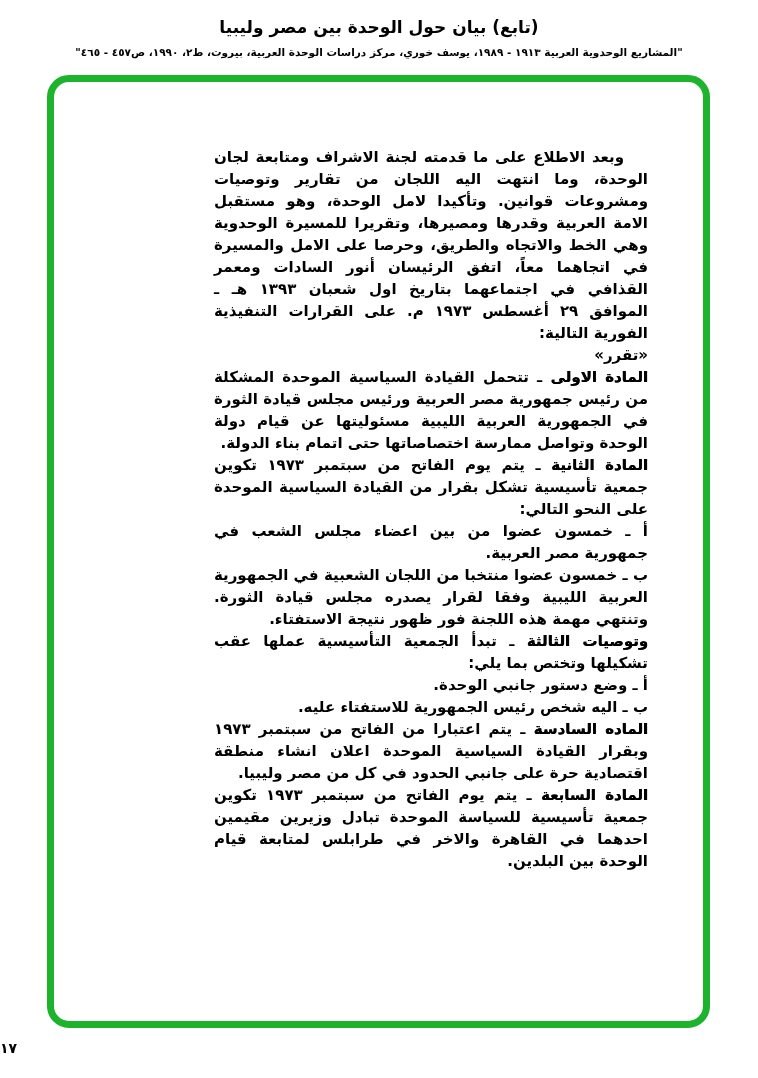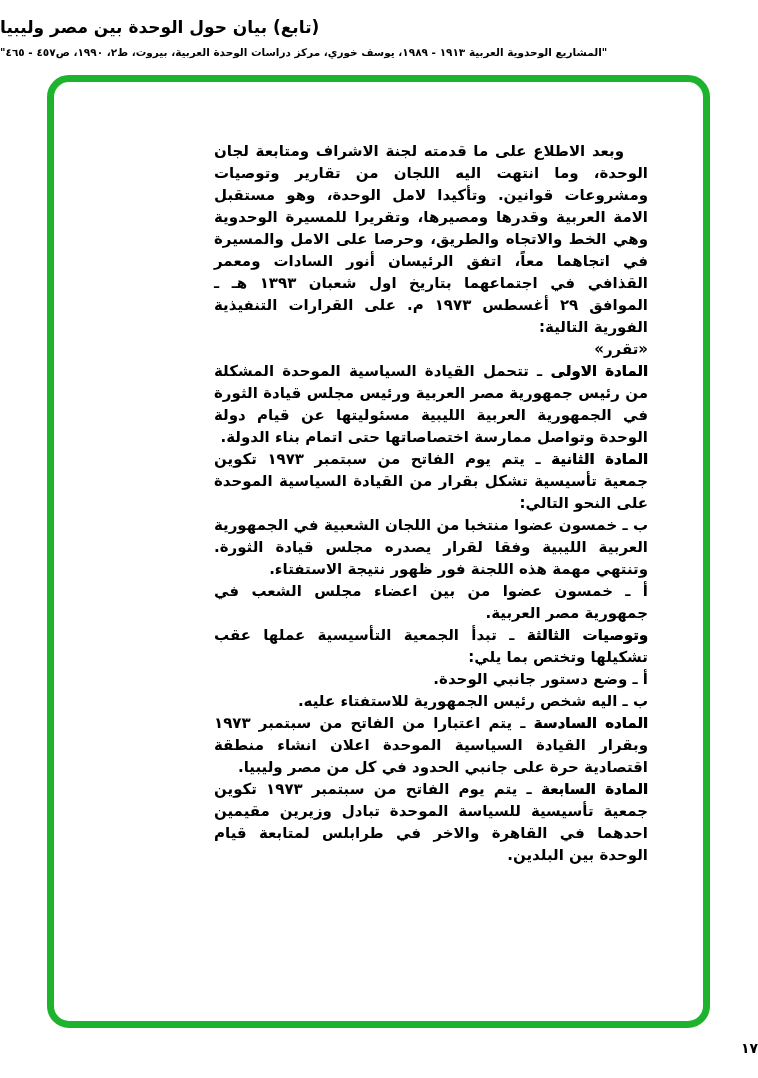--- a/index.html
+++ b/index.html
@@ -13,21 +13,21 @@
     height: 1078px;
     overflow: hidden;
     font-family: "DejaVu Sans", sans-serif;
     color: #000000;
   }
   .header {
     position: absolute;
     top: 16px;
     left: 0;
     width: 758px;
-    text-align: left;
+    text-align: center;
     direction: rtl;
   }
   .doc-title {
     font-size: 17px;
     font-weight: bold;
     line-height: 22px;
   }
   .doc-source {
     margin-top: 8px;
     font-size: 10.5px;
@@ -41,21 +41,21 @@
     top: 75px;
     width: 663px;
     height: 953px;
     box-sizing: border-box;
     border: 7px solid #1eb32d;
     border-radius: 22px;
     background: transparent;
   }
   .text-column {
     position: absolute;
-    top: 140px;
+    top: 146px;
     right: 110px;
     width: 434px;
     direction: rtl;
     text-align: justify;
     font-size: 15px;
     font-weight: bold;
     line-height: 22px;
   }
   .text-column p {
     margin: 0;
@@ -66,21 +66,21 @@
   .gap-top      { margin-top: 10px; }
   .article-lead {
     
     text-shadow: 0.4px 0 0 currentColor;
   }
   .page-number {
     position: absolute;
     top: 1040px;
     left: 0;
     width: 758px;
-    text-align: right;
+    text-align: left;
     font-size: 14px;
     font-weight: bold;
     letter-spacing: 5px;
     direction: rtl;
   }
 </style>
 </head>
 <body>
 
 <div class="header">
@@ -88,22 +88,22 @@
   <div class="doc-source">"المشاريع الوحدوية العربية ١٩١٣ - ١٩٨٩، يوسف خوري، مركز دراسات الوحدة العربية، بيروت، ط٢، ١٩٩٠، ص٤٥٧ - ٤٦٥"</div>
 </div>
 
 <div class="content-frame"></div>
 
 <div class="text-column">
   <p class="first-indent"><span>وبعد الاطلاع على ما قدمته لجنة الاشراف ومتابعة لجان الوحدة، وما انتهت اليه اللجان من تقارير وتوصيات ومشروعات قوانين. وتأكيدا لامل الوحدة، وهو مستقبل الامة العربية وقدرها ومصيرها، وتقريرا للمسيرة الوحدوية وهي الخط والاتجاه والطريق، وحرصا على الامل والمسيرة في اتجاهما معاً، اتفق الرئيسان أنور السادات ومعمر القذافي في اجتماعهما بتاريخ اول شعبان ١٣٩٣ هـ ـ الموافق ٢٩ أغسطس ١٩٧٣ م. على القرارات التنفيذية الفورية التالية:</span></p>
   <p class="line-indent"><span>«تقرر»</span></p>
   <p><span class="article-lead">المادة الاولى</span><span> ـ تتحمل القيادة السياسية الموحدة المشكلة من رئيس جمهورية مصر العربية ورئيس مجلس قيادة الثورة في الجمهورية العربية الليبية مسئوليتها عن قيام دولة الوحدة وتواصل ممارسة اختصاصاتها حتى اتمام بناء الدولة.</span></p>
   <p><span class="article-lead">المادة الثانية</span><span> ـ يتم يوم الفاتح من سبتمبر ١٩٧٣ تكوين جمعية تأسيسية تشكل بقرار من القيادة السياسية الموحدة على النحو التالي:</span></p>
+  <p><span>أ ـ خمسون عضوا من بين اعضاء مجلس الشعب في جمهورية مصر العربية.</span></p>
   <p><span>ب ـ خمسون عضوا منتخبا من اللجان الشعبية في الجمهورية العربية الليبية وفقا لقرار يصدره مجلس قيادة الثورة. وتنتهي مهمة هذه اللجنة فور ظهور نتيجة الاستفتاء.</span></p>
-  <p><span>أ ـ خمسون عضوا من بين اعضاء مجلس الشعب في جمهورية مصر العربية.</span></p>
   <p><span class="article-lead">وتوصيات الثالثة</span><span> ـ تبدأ الجمعية التأسيسية عملها عقب تشكيلها وتختص بما يلي:</span></p>
   <p class="line-indent"><span>أ ـ وضع دستور جانبي الوحدة.</span></p>
   <p class="line-indent"><span>ب ـ اليه شخص رئيس الجمهورية للاستفتاء عليه.</span></p>
   <p><span class="article-lead">الماده السادسة</span><span> ـ يتم اعتبارا من الفاتح من سبتمبر ١٩٧٣ وبقرار القيادة السياسية الموحدة اعلان انشاء منطقة اقتصادية حرة على جانبي الحدود في كل من مصر وليبيا.</span></p>
   <p><span class="article-lead">المادة السابعة</span><span> ـ يتم يوم الفاتح من سبتمبر ١٩٧٣ تكوين جمعية تأسيسية للسياسة الموحدة تبادل وزيرين مقيمين احدهما في القاهرة والاخر في طرابلس لمتابعة قيام الوحدة بين البلدين.</span></p>
 </div>
 
 <div class="page-number">١٧</div>
 
 </body></html>

